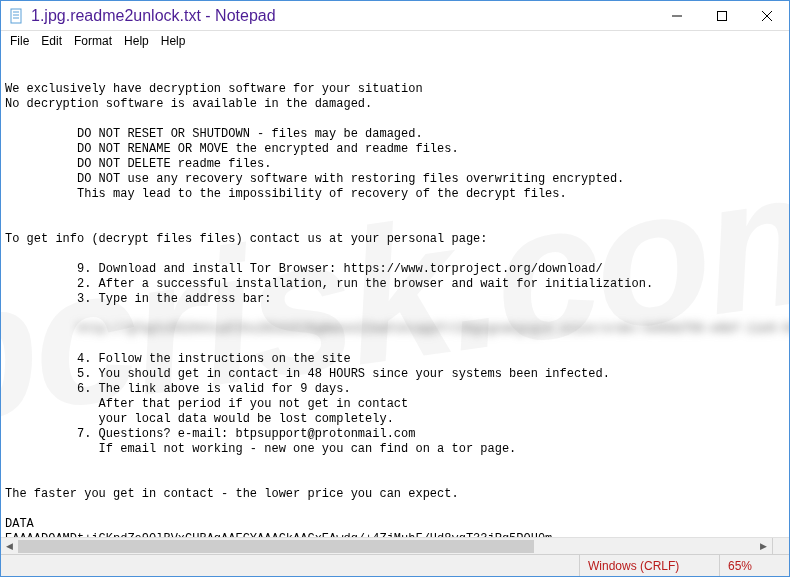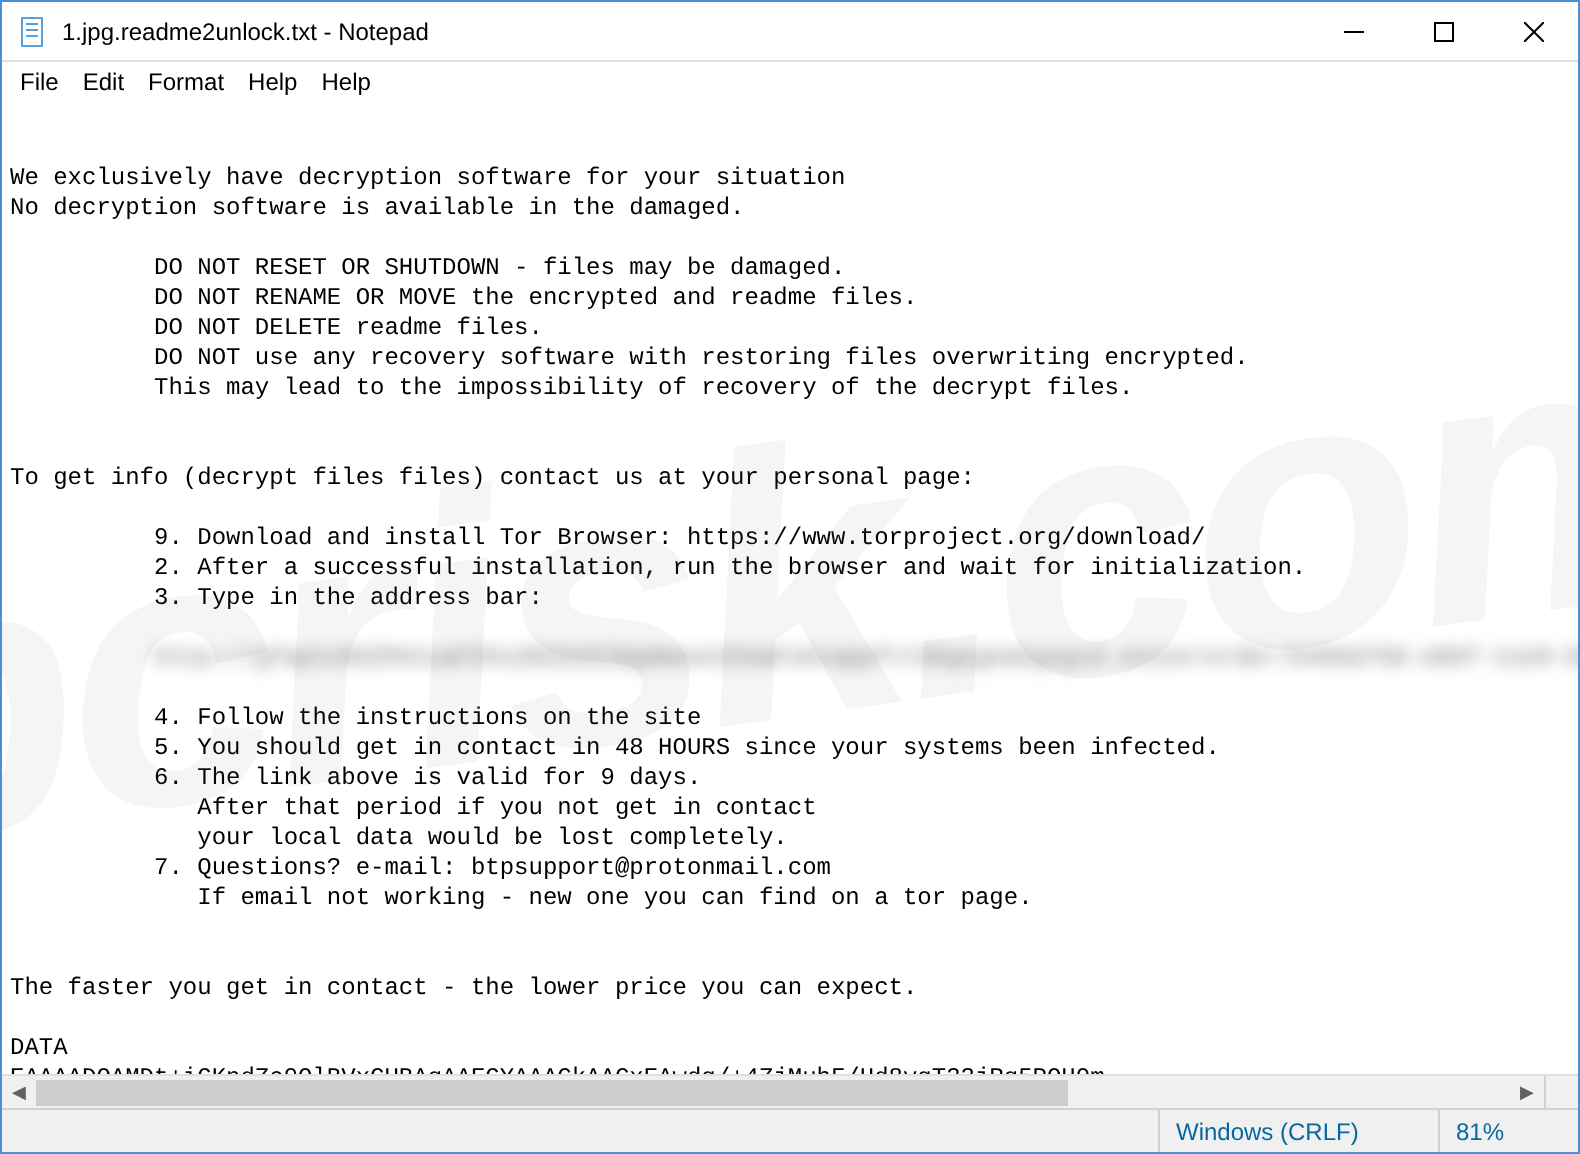--- a/index.html
+++ b/index.html
@@ -26,22 +26,22 @@
       display: flex;
       align-items: center;
       border-bottom: 1px solid #e0e0e0;
     }
     .titlebar-icon {
       width: 16px; height: 16px;
       margin-left: 8px; margin-right: 6px;
       display: inline-flex; align-items: center; justify-content: center;
     }
     .titlebar-title {
-      font-size: 12px;
-      color: #000000;
+      font-size: 16px;
+      color: #4c1d95;
     }
     .window-controls {
       margin-left: auto;
       display: flex;
       height: 100%;
     }
     .ctrl {
       width: 45px;
       height: 30px;
       display: flex;
@@ -128,21 +128,21 @@
       display: flex;
       font-size: 12px;
       align-items: center;
     }
     .status-cell {
       border-left: 1px solid #d0d0d0;
       padding: 0 16px 0 8px;
       height: 100%;
       display: flex;
       align-items: center;
-      color: #0369a1;
+      color: #b91c1c;
     }
     .status-spacer { flex:1; }
   </style>
 </head>
 <body>
 
 <div class="window">
 
   <div class="titlebar">
     <span class="titlebar-icon">
@@ -229,16 +229,16 @@
     <div class="sb-track">
       <div class="sb-thumb"></div>
     </div>
     <div class="sb-arrow">▶</div>
     <div style="width:17px;height:17px;border-left:1px solid #d0d0d0"></div>
   </div>
 
   <div class="statusbar">
     <div class="status-spacer"></div>
     <div class="status-cell" style="min-width:140px">Windows (CRLF)</div>
-    <div class="status-cell" style="min-width:70px">81%</div>
+    <div class="status-cell" style="min-width:70px">65%</div>
   </div>
 
 </div>
 
 </body></html>

